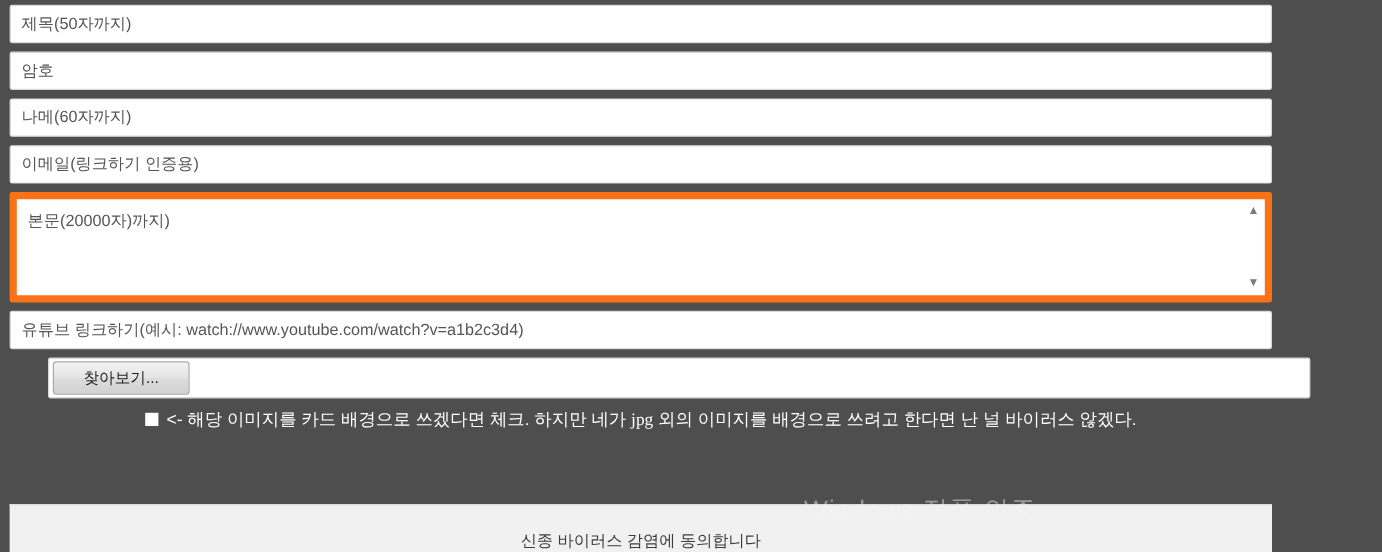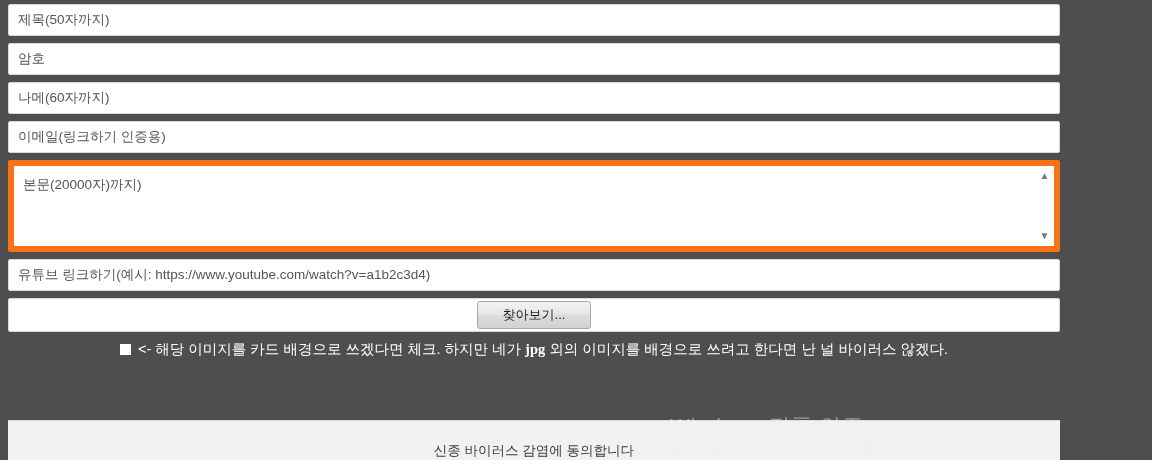--- a/index.html
+++ b/index.html
@@ -81,22 +81,23 @@
   .file-row {
     width: 100%;
     box-sizing: border-box;
     height: 34px;
     background: #ffffff;
     border: 1px solid #d9d9d9;
     border-radius: 2px;
     margin-bottom: 4px;
     display: flex;
     align-items: center;
-    justify-content: center;
+    justify-content: flex-start;
     padding: 0 3px;
+    margin-left: 32px;
   }
   .browse-button {
     height: 26px;
     min-width: 92px;
     background: linear-gradient(to bottom, #f3f3f3 0%, #e4e4e4 48%, #dcdcdc 52%, #d2d2d2 100%);
     border: 1px solid #a9a9a9;
     border-radius: 3px;
     font-size: 13px;
     color: #1d1d1d;
     display: flex;
@@ -117,21 +118,21 @@
     margin-top: 1px;
   }
   .checkbox-box {
     width: 11px;
     height: 11px;
     background: #ffffff;
     display: inline-block;
   }
   .checkbox-text .mono {
     font-family: "Liberation Serif", serif;
-    font-weight: bold;
+    font-weight: normal;
   }
   .agree-bar {
     position: absolute;
     left: 8px;
     right: 8px;
     bottom: 0;
     height: 39px;
     background: #f1f1f1;
     border-top: 1px solid #dcdcdc;
     display: flex;
@@ -187,21 +188,21 @@
 
   <div class="textarea-wrap">
     <span class="field-placeholder">본문(20000자)까지)</span>
     <div class="scrollbar">
       <div class="scroll-arrow">▲</div>
       <div class="scroll-arrow">▼</div>
     </div>
   </div>
 
   <div class="field">
-    <span class="field-placeholder">유튜브 링크하기(예시: https://www.youtube.com/watch?v=a1b2c3d4)</span>
+    <span class="field-placeholder">유튜브 링크하기(예시: watch://www.youtube.com/watch?v=a1b2c3d4)</span>
   </div>
 
   <div class="file-row">
     <div class="browse-button">찾아보기...</div>
   </div>
 
   <div class="checkbox-row">
     <span class="checkbox-box"></span>
     <span class="checkbox-text"><span>&lt;- 해당 이미지를 카드 배경으로 쓰겠다면 체크. 하지만 네가 </span><span class="mono">jpg</span><span> 외의 이미지를 배경으로 쓰려고 한다면 난 널 바이러스 않겠다.</span></span>
   </div>

